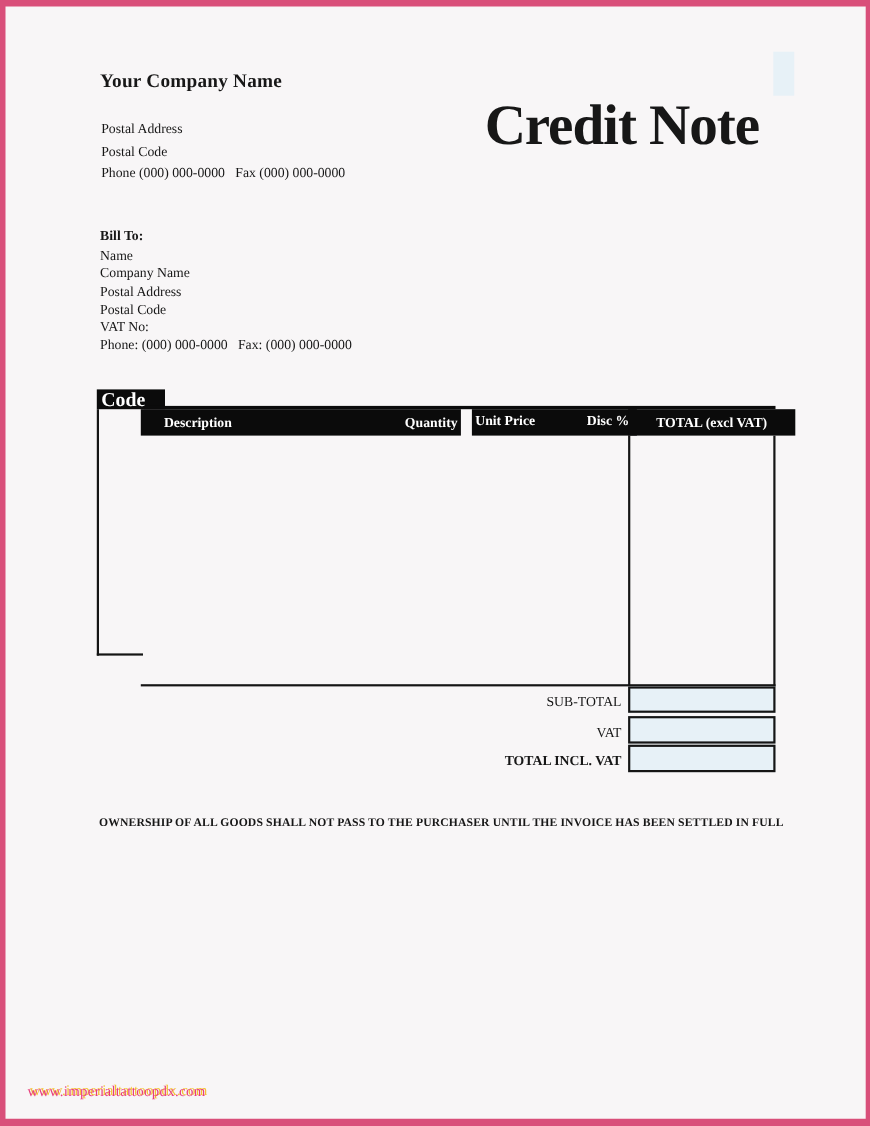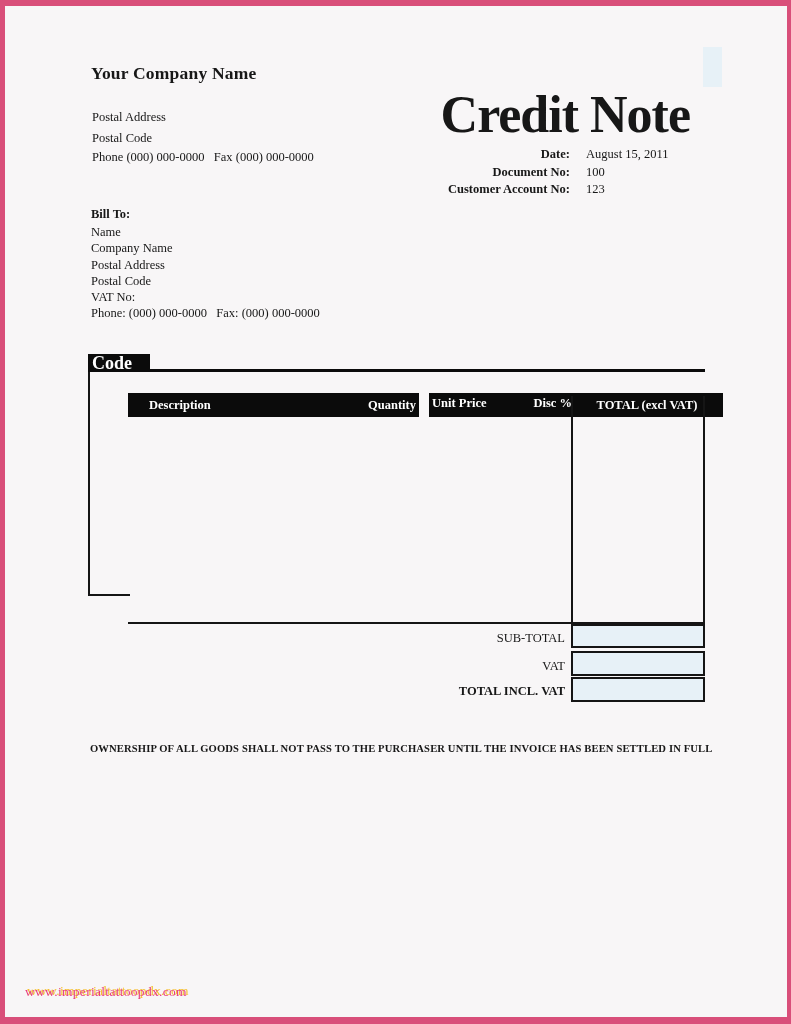--- a/index.html
+++ b/index.html
@@ -42,21 +42,21 @@
   .billto { left:91px; top:206px; font-size:12.5px; line-height:16.2px; }
   .billto .hd { font-weight:bold; margin-bottom:2px; }
   .billto div { white-space:pre; }
 
   
   .code-box { left:88px; top:354px; width:62px; height:18px; background:var(--header_black, #0b0b0b);
     color:#fff; font-weight:bold; font-size:18px; display:flex; align-items:center;
     padding-left:4px; box-sizing:border-box; }
   .hairline { left:131px; top:369px; width:574px; height:3px; background:var(--header_black, #0b0b0b); }
   .hseg { top:372px; height:24px; background:var(--header_black, #0b0b0b); color:#fff; font-weight:bold;
-    font-size:12.5px; display:flex; align-items:center; box-sizing:border-box; white-space:nowrap;margin-top:21px; }
+    font-size:12.5px; display:flex; align-items:center; box-sizing:border-box; white-space:nowrap; }
   .hseg1 { left:128px; width:291px; justify-content:space-between; padding:0 3px 0 21px; }
   .hseg2 { left:429px; width:150px; justify-content:space-between; padding:0 7px 4px 3px; }
   .hseg3 { left:571px; width:152px; justify-content:center; }
 
   .vline-left { left:88px; top:372px; width:2px; height:224px; background:#151515; }
   .vfoot { left:88px; top:594px; width:42px; height:2px; background:#151515; }
   .vline-tl { left:571px; top:396px; width:2px; height:228px; background:#151515; }
   .vline-tr { left:703px; top:396px; width:2px; height:228px; background:#151515; }
   .subtotal-line { left:128px; top:622px; width:577px; height:2px; background:#151515; }
 
@@ -85,34 +85,20 @@
   <div class="frame"></div>
 
   <div class="abs blue-rect"></div>
 
   <div class="abs company-name">Your Company Name</div>
   <div class="abs pline cl1">Postal Address</div>
   <div class="abs pline cl2">Postal Code</div>
   <div class="abs pline cl3">Phone (000) 000-0000   Fax (000) 000-0000</div>
 
   <div class="abs doc-title">Credit Note</div>
-  <div class="abs doc-fields">
-    <div class="doc-row">
-      <span class="flabel">Date:</span>
-      <span class="fvalue">August 15, 2011</span>
-    </div>
-    <div class="doc-row">
-      <span class="flabel">Document No:</span>
-      <span class="fvalue">100</span>
-    </div>
-    <div class="doc-row">
-      <span class="flabel">Customer Account No:</span>
-      <span class="fvalue">123</span>
-    </div>
-  </div>
 
   <div class="abs billto">
     <div class="hd">Bill To:</div>
     <div>Name</div>
     <div>Company Name</div>
     <div>Postal Address</div>
     <div>Postal Code</div>
     <div>VAT No:</div>
     <div>Phone: (000) 000-0000   Fax: (000) 000-0000</div>
   </div>

